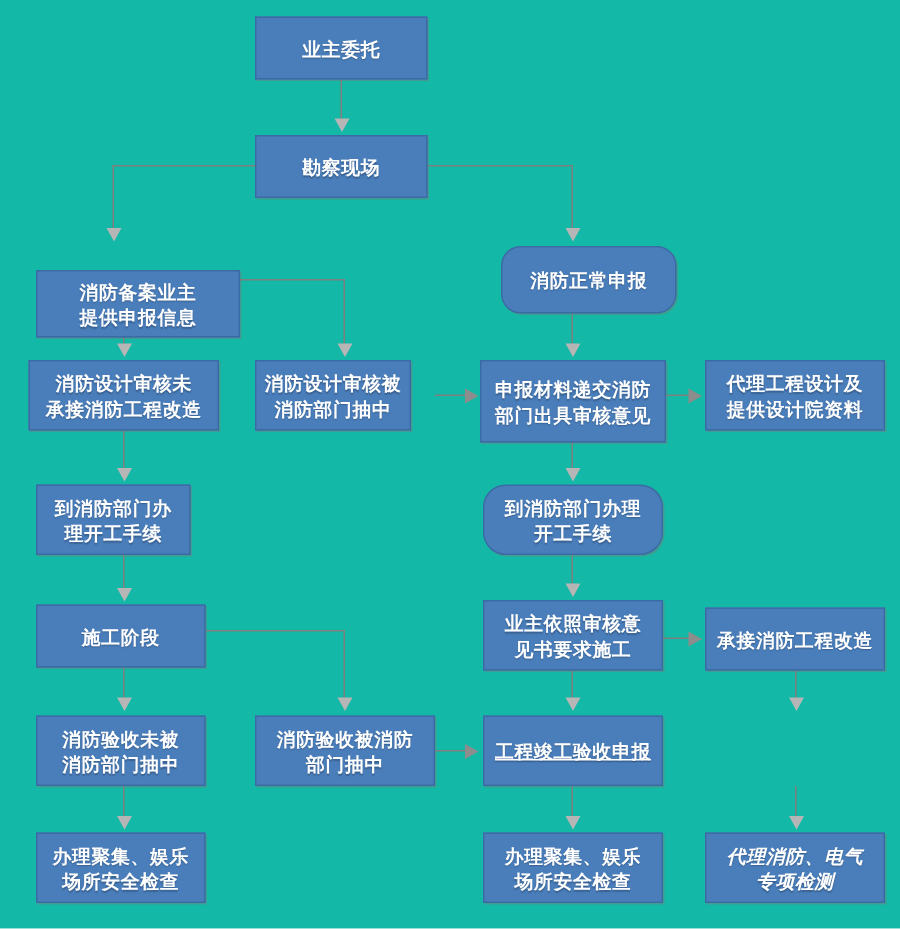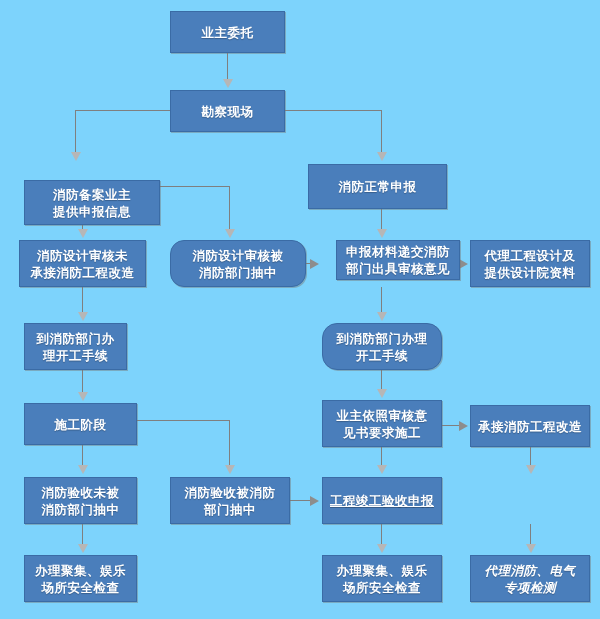--- a/index.html
+++ b/index.html
@@ -7,21 +7,21 @@
     padding: 0;
     background: #ffffff;
   }
   body {
     font-family: "DejaVu Sans", "Liberation Sans", sans-serif;
   }
   #canvas {
     position: relative;
     width: 600px;
     height: 619px;
-    background: #7dd3fc;
+    background: #14b8a6;
     overflow: hidden;
   }
   .node {
     position: absolute;
     box-sizing: border-box;
     background: #4a7ebb;
     border: 1px solid #3a6ba5;
     box-shadow: 1px 1px 0 rgba(120,120,120,0.45);
     color: #ffffff;
     font-weight: bold;
@@ -128,26 +128,26 @@
 
     <div class="conn v" style="left:530px; top:524px; height:22px;"></div>
     <div class="arrow-down-hollow" style="position:absolute; left:526px; top:544px;"></div>
 
   </div>
 
   <div class="node" style="left:170px; top:11px;  width:115px; height:42px;">业主委托</div>
   <div class="node" style="left:170px; top:90px;  width:115px; height:42px;">勘察现场</div>
   <div class="node" style="left:24px;  top:180px; width:136px; height:45px;">消防备案业主
 提供申报信息</div>
-  <div class="node" style="left:308px; top:164px; width:139px; height:45px;">消防正常申报</div>
+  <div class="node" style="left:334px; top:164px; width:117px; height:45px;border-radius:13px;">消防正常申报</div>
   <div class="node" style="left:19px;  top:240px; width:127px; height:47px;">消防设计审核未
 承接消防工程改造</div>
-  <div class="node" style="left:170px; top:240px; width:136px; height:47px;border-radius:14px;">消防设计审核被
+  <div class="node" style="left:170px; top:240px; width:104px; height:47px;">消防设计审核被
 消防部门抽中</div>
-  <div class="node" style="left:336px; top:240px; width:124px; height:40px;">申报材料递交消防
+  <div class="node" style="left:320px; top:240px; width:124px; height:55px;">申报材料递交消防
 部门出具审核意见</div>
   <div class="node" style="left:470px; top:240px; width:120px; height:47px;">代理工程设计及
 提供设计院资料</div>
   <div class="node" style="left:24px;  top:323px; width:103px; height:47px;">到消防部门办
 理开工手续</div>
   <div class="node" style="left:322px; top:323px; width:120px; height:47px;border-radius:15px;">到消防部门办理
 开工手续</div>
   <div class="node" style="left:24px;  top:403px; width:113px; height:42px;">施工阶段</div>
   <div class="node" style="left:322px; top:400px; width:120px; height:47px;">业主依照审核意
 见书要求施工</div>

